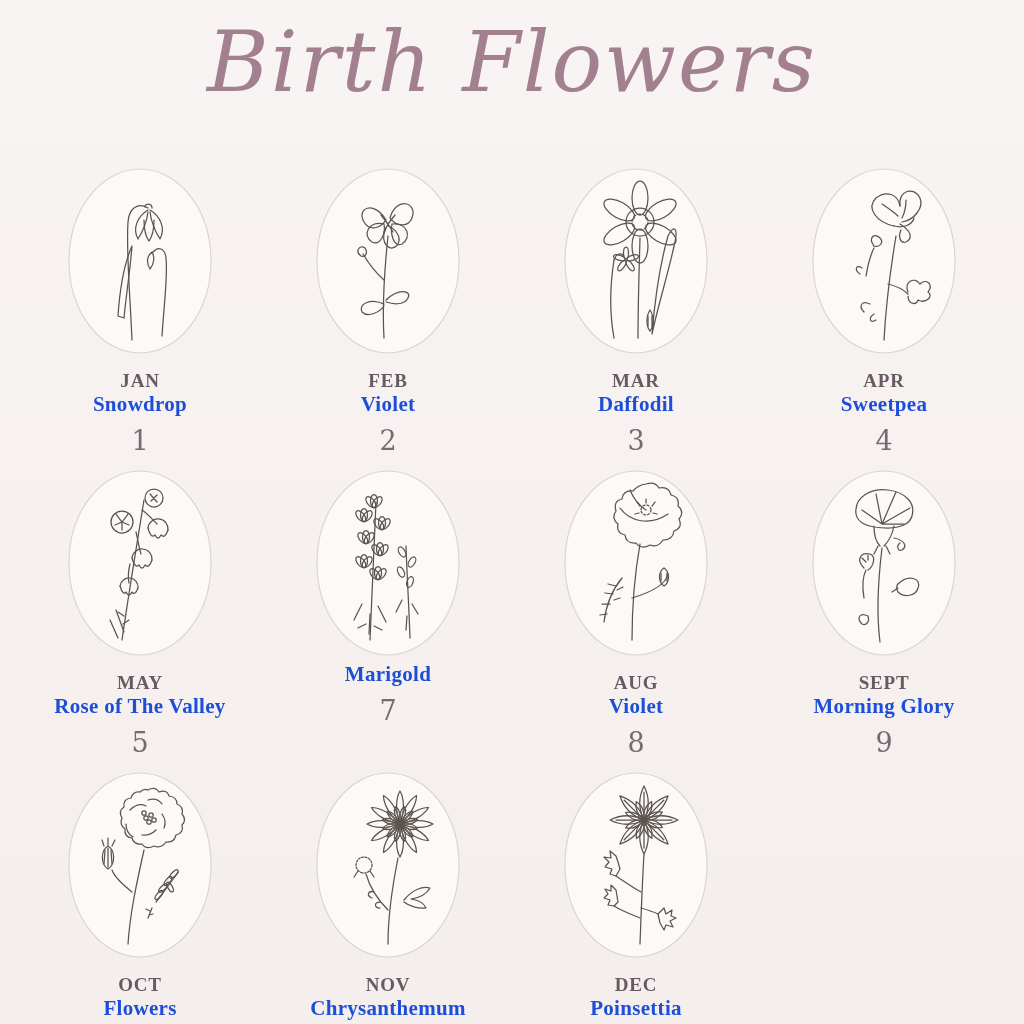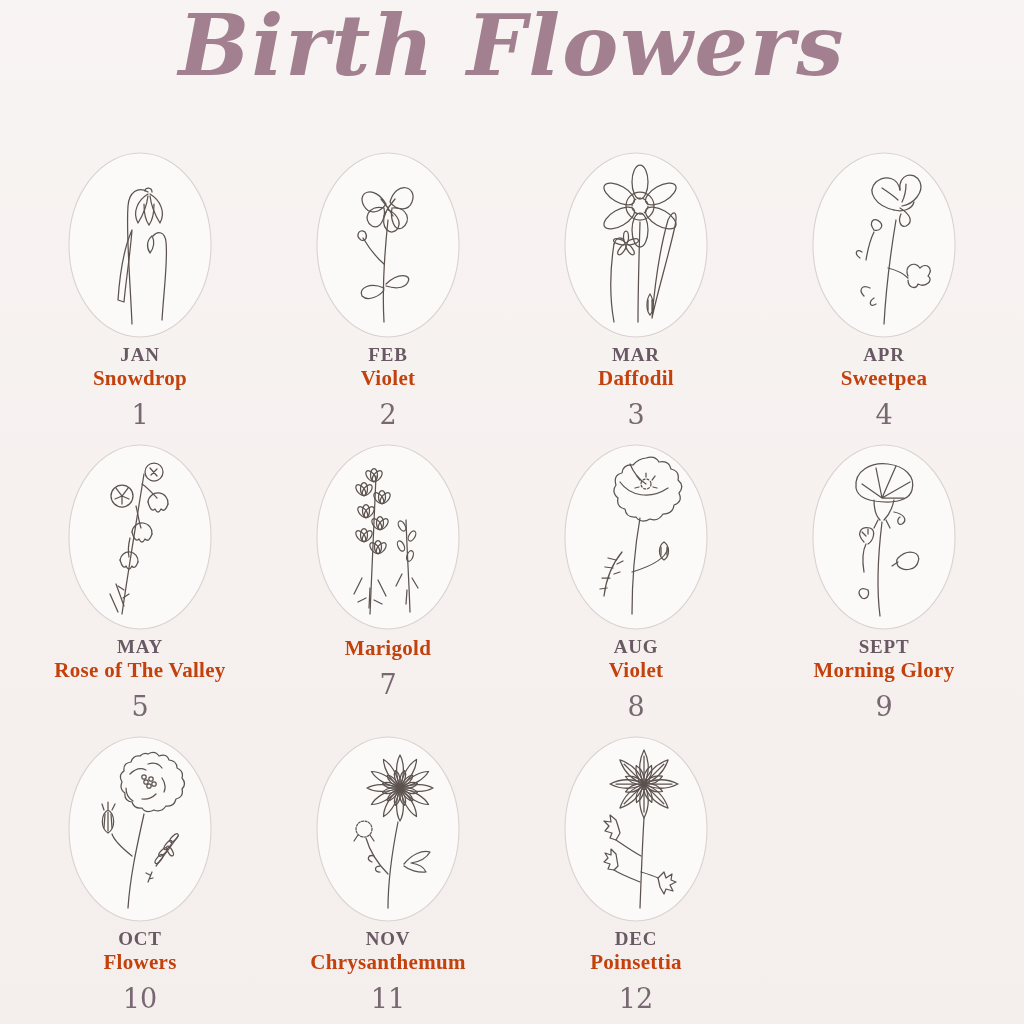--- a/index.html
+++ b/index.html
@@ -3,38 +3,38 @@
 <meta charset="utf-8">
 <style>
   html,body{margin:0;padding:0;}
   body{
     width:1024px;height:1024px;overflow:hidden;
     background:linear-gradient(180deg,#f8f4f3 0%,#f6f1ef 55%,#f4eeec 100%);
     font-family:"Liberation Serif",serif;
   }
   .page{width:1024px;height:1024px;position:relative;}
   .title{
-    text-align:center;margin:0;height:126px;
-    font-family:"DejaVu Serif",serif;font-style:italic;font-weight:700;
+    text-align:center;margin:16px;height:126px;
+    font-family:"DejaVu Serif",serif;font-style:italic;font-weight:400;
     font-size:84px;line-height:1.1;color:#a28090;letter-spacing:2px;
   }
   .grid{
     display:grid;grid-template-columns:repeat(4,1fr);
     padding:0 16px;margin-top:22px;row-gap:12px;justify-items:center;
   }
   .cell{width:100%;text-align:center;}
   .art{display:block;margin:0 auto;}
   .oval{fill:#fcfaf9;stroke:#d9d2d0;stroke-width:1.1;}
   .ink *{stroke:#5c534f;fill:none;stroke-width:1.25;stroke-linecap:round;stroke-linejoin:round;}
   .month{
-    margin-top:0;font-weight:bold;font-size:19px;line-height:1.15;
+    margin-top:10px;font-weight:bold;font-size:19px;line-height:1.15;
     color:#695964;letter-spacing:.8px;
   }
   .fname{
-    font-weight:bold;font-size:21px;line-height:1.2;color:#c2410c;letter-spacing:.3px;
+    font-weight:bold;font-size:21px;line-height:1.2;color:#1d4ed8;letter-spacing:.3px;
   }
   .num{
     margin-top:10px;font-size:27px;line-height:1;color:#776872;font-weight:500;
     font-family:"DejaVu Serif",serif;
   }
 </style>
 </head>
 <body>
 
 <div class="page">

